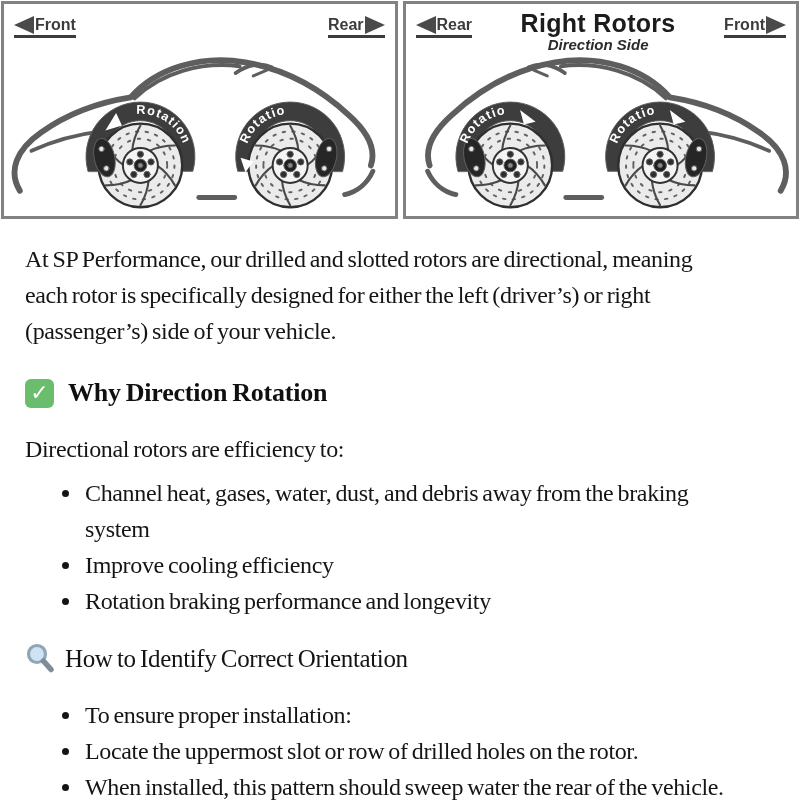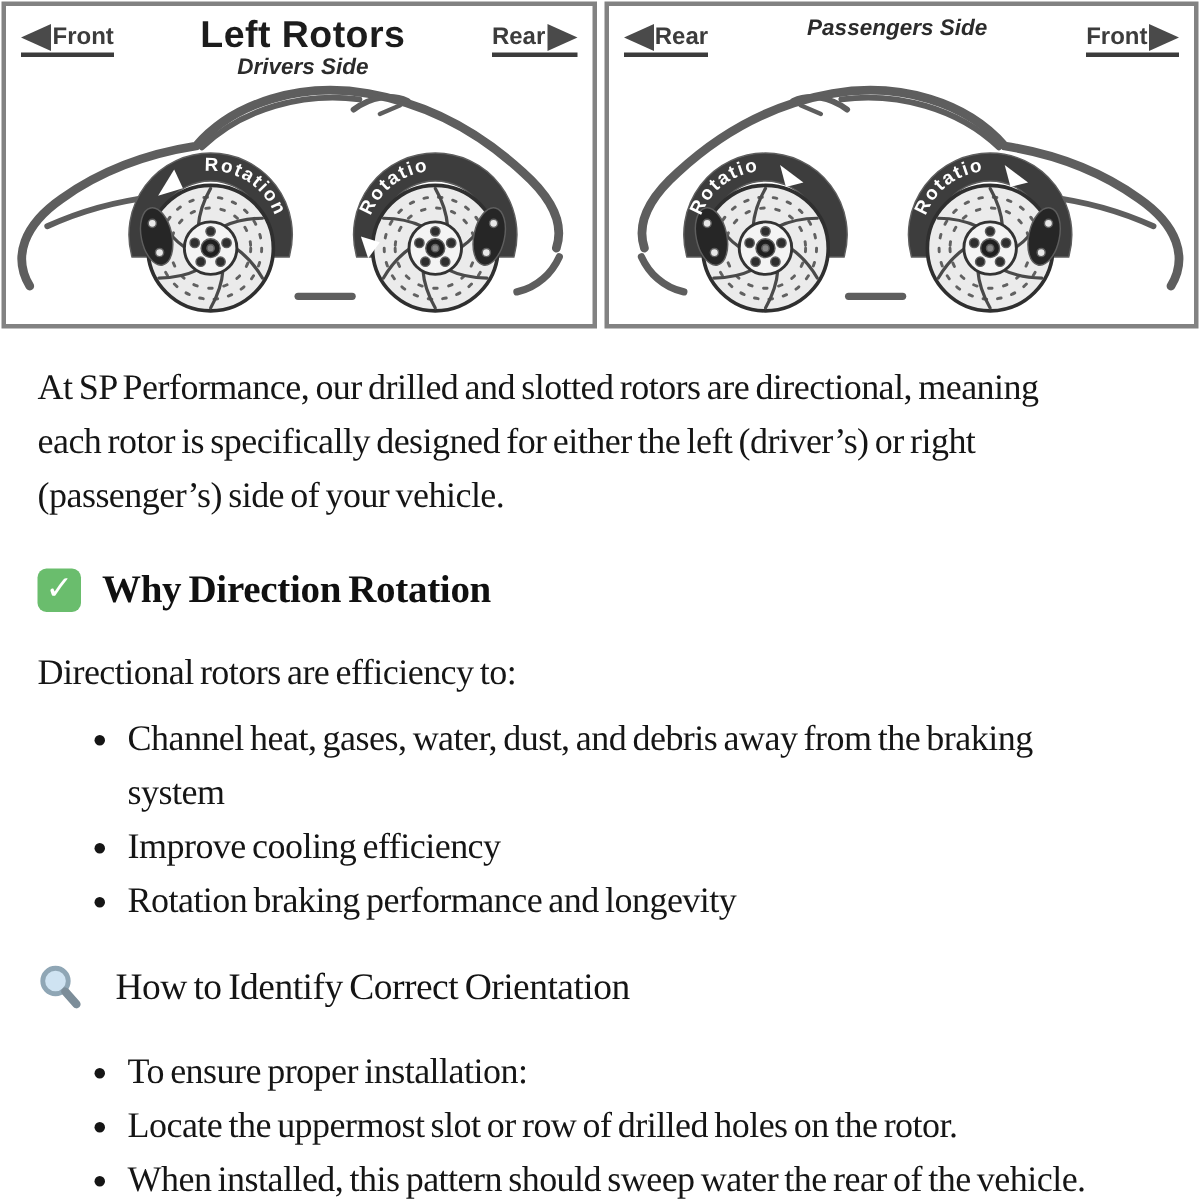--- a/index.html
+++ b/index.html
@@ -52,21 +52,21 @@
     flex:0 0 auto;width:29px;height:29px;border-radius:6px;background:#6abd6d;
     display:flex;align-items:center;justify-content:center;
     color:#fff;font-size:22px;font-weight:bold;
     font-family:"DejaVu Sans",sans-serif;letter-spacing:0;
   }
   .lead{margin:20px 0 0 0;}
   ul{margin:8px 0 0 0;padding:0 0 0 58px;}
   li{margin:0;padding-left:2px;}
   .li-wrap{max-width:618px;}
   .h-identify{
-    display:flex;align-items:center;gap:20px;
+    display:flex;align-items:center;gap:8px;
     margin:22px 0 0 0;
     font-size:25px;font-weight:normal;color:#141414;
   }
   .mag-icon{flex:0 0 auto;width:32px;height:34px;margin-top:2px;}
   .ul-second{margin-top:20px;}
 </style>
 </head>
 <body>
 
 <svg width="0" height="0" style="position:absolute" aria-hidden="true">
@@ -121,24 +121,20 @@
 </svg>
 
 <div class="panels">
 
   <div class="panel">
     <div class="panel-header">
       <div class="dir">
         <span class="tri tri-left"></span>
         <span>Front</span>
       </div>
-      <div class="panel-titles">
-        <div class="panel-title">Left Rotors</div>
-        <div class="panel-subtitle">Drivers Side</div>
-      </div>
       <div class="dir">
         <span>Rear</span>
         <span class="tri tri-right"></span>
       </div>
     </div>
     <svg class="art" viewBox="0 0 397 218" preserveAspectRatio="xMidYMax meet">
       <use href="#car-art"></use>
       <polygon points="102,130 119,125 113,112" fill="#ffffff"></polygon>
       <polygon points="246,173 241,158 254,162" fill="#ffffff"></polygon>
       <text class="rot-text"><textPath href="#arc-l-front" startOffset="4">Rotation</textPath></text>
@@ -146,21 +142,22 @@
     </svg>
   </div>
 
   <div class="panel">
     <div class="panel-header">
       <div class="dir">
         <span class="tri tri-left"></span>
         <span>Rear</span>
       </div>
       <div class="panel-titles">
-        <div class="panel-subtitle">Passengers Side</div>
+        <div class="panel-title">Right Rotors</div>
+        <div class="panel-subtitle">Direction Side</div>
       </div>
       <div class="dir">
         <span>Front</span>
         <span class="tri tri-right"></span>
       </div>
     </div>
     <svg class="art" viewBox="0 0 397 218" preserveAspectRatio="xMidYMax meet">
       <g transform="translate(397,0) scale(-1,1)">
           <use href="#car-art"></use>
         </g>

